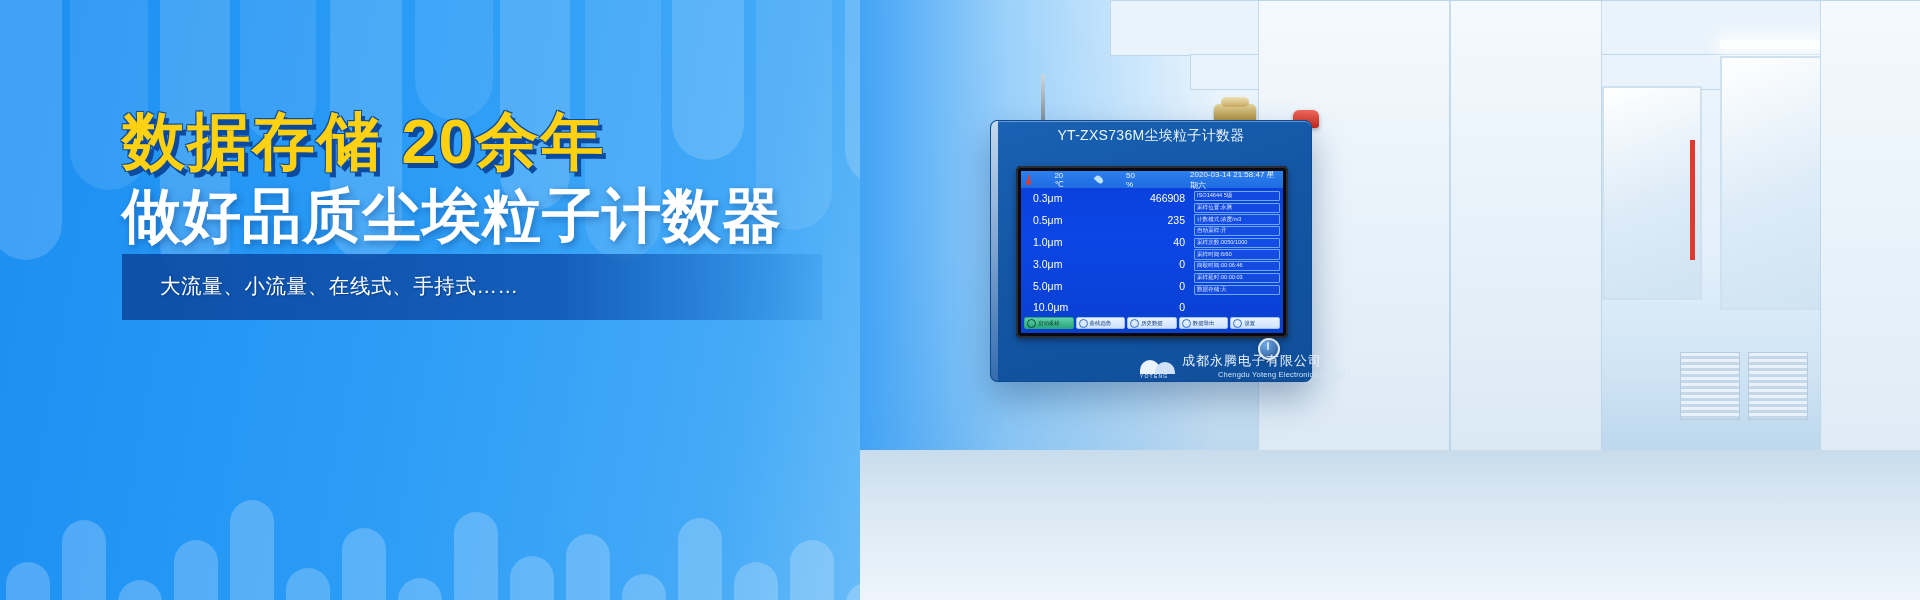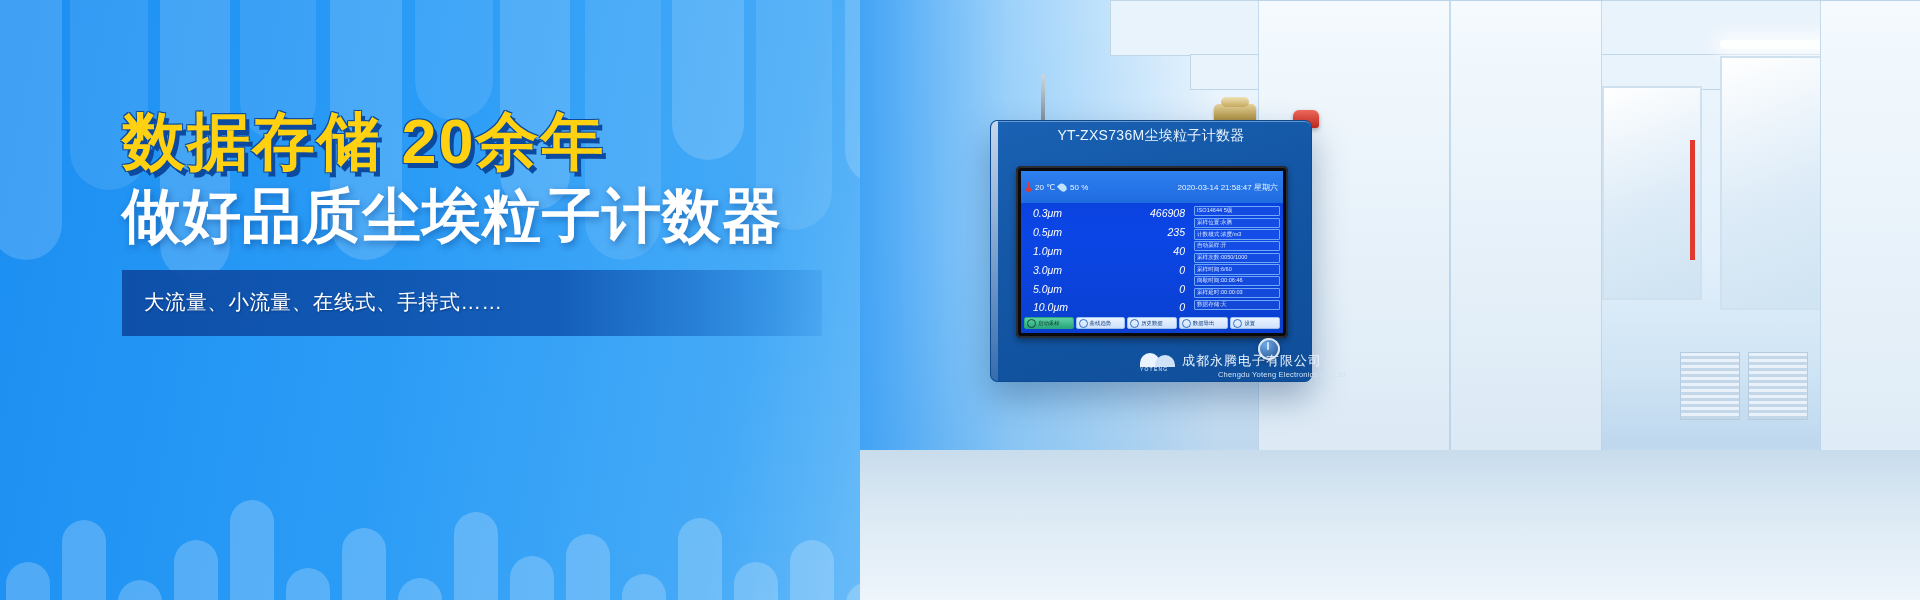--- a/index.html
+++ b/index.html
@@ -41,21 +41,21 @@
     font-size:63px;font-weight:bold;letter-spacing:2px;color:#ffd110;line-height:1.06;
     font-family:"Liberation Sans","DejaVu Sans",sans-serif;
     text-shadow:4px 5px 0 #0b4a9e, -1px -1px 0 #0b4a9e, 1px -1px 0 #0b4a9e, -1px 1px 0 #0b4a9e;
     white-space:nowrap;
   }
   .h2{
     margin-top:10px;font-size:59px;font-weight:bold;letter-spacing:1px;color:#ffffff;line-height:1.08;
     text-shadow:2px 3px 7px rgba(9,60,130,.45);white-space:nowrap;
   }
   .subbox{
-    margin-top:22px;width:700px;padding:14px 0 16px 22px;box-sizing:border-box;
+    margin-top:6px;width:700px;padding:14px 0 16px 38px;box-sizing:border-box;
     background:linear-gradient(90deg,rgba(12,74,163,.92) 0%,rgba(15,84,176,.88) 62%,rgba(25,120,215,.18) 100%);
   }
   .subline{color:#fff;font-size:20.5px;line-height:1.75;letter-spacing:.6px;white-space:nowrap;
            text-shadow:1px 1px 2px rgba(0,20,60,.4);}
 
   
   .device{position:absolute;left:990px;top:120px;width:320px;height:260px;
     background:linear-gradient(160deg,#1a62b4 0%,#1457a6 40%,#0f4e99 100%);
     border-radius:7px;box-shadow:0 16px 34px rgba(10,50,100,.35),inset 0 1px 0 rgba(255,255,255,.35);
     border:1px solid #0d4a92;}
@@ -70,51 +70,51 @@
   .knob:after{content:"";position:absolute;left:7px;top:-7px;width:28px;height:10px;border-radius:5px;
     background:linear-gradient(180deg,#efe2b5,#c9ab60);}
   .beacon{position:absolute;left:1293px;top:110px;width:26px;height:18px;border-radius:6px 6px 3px 3px;
     background:linear-gradient(180deg,#f06a5c,#c4261a);box-shadow:0 2px 4px rgba(0,0,0,.3);}
 
   .bezel{position:absolute;left:1016px;top:166px;width:272px;height:172px;background:#0a0a0c;border-radius:5px;
          box-shadow:inset 0 0 0 2px #2a2d33, 0 3px 6px rgba(0,0,0,.35);padding:5px;box-sizing:border-box;}
   .lcd{width:100%;height:100%;background:linear-gradient(180deg,#0a3fd8,#0b46e6 40%,#0a3fd0);
        display:flex;flex-direction:column;overflow:hidden;}
 
-  .lcd-top{height:32px;flex:none;display:flex;align-items:center;gap:4px;padding:0 5px;
+  .lcd-top{height:17px;flex:none;display:flex;align-items:center;gap:24px;padding:0 5px;
     background:linear-gradient(180deg,#2e7ff0,#1f6ce0);color:#e8f2ff;font-size:8px;}
   .lcd-top .sep{flex:1;}
   .therm{width:5px;height:10px;position:relative;display:inline-block;}
   .therm i{position:absolute;left:1.5px;top:0;width:2px;height:7px;background:#e03a2f;border-radius:1px;}
   .therm b{position:absolute;left:0;bottom:0;width:5px;height:5px;background:#e03a2f;border-radius:50%;}
   .drop{width:7px;height:9px;background:#bfe2ff;border-radius:0 60% 55% 55%;transform:rotate(-45deg);display:inline-block;}
 
   .lcd-body{flex:1;display:flex;min-height:0;}
   .sizes{flex:1;padding:5px 7px 2px 12px;display:flex;flex-direction:column;justify-content:space-between;}
-  .srow{display:flex;justify-content:space-between;color:#fff;font-size:10.5px;line-height:1;font-style:italic;}
+  .srow{display:flex;justify-content:space-between;color:#fff;font-size:10.5px;line-height:1;}
   .srow .v{font-variant-numeric:tabular-nums;}
 
   .params{width:86px;flex:none;padding:3px 3px 2px 2px;display:flex;flex-direction:column;gap:1.5px;}
   .prow{border:1px solid #6fa8f7;border-radius:1px;color:#dceaff;font-size:5.6px;padding:1.3px 2px;line-height:1;
         white-space:nowrap;overflow:hidden;background:rgba(255,255,255,.04);}
 
   .lcd-btns{height:16px;flex:none;display:flex;gap:2px;align-items:center;padding:0 3px 2px 3px;}
   .lbtn{flex:1;height:12px;border-radius:2px;display:flex;align-items:center;gap:2px;padding:0 2px;
         box-sizing:border-box;font-size:5.4px;color:#0b3a7a;background:linear-gradient(180deg,#eaf3ff,#cfe2fb);
         border:1px solid #9ec4ee;white-space:nowrap;overflow:hidden;}
   .lbtn.on{background:linear-gradient(180deg,#5fd0a6,#2aa77d);color:#06301f;border-color:#2aa77d;}
   .lico{width:7px;height:7px;border-radius:50%;flex:none;border:1.2px solid #2f6fc4;}
   .lbtn.on .lico{border-color:#0c4e33;}
 
   .power{position:absolute;left:1258px;top:338px;width:22px;height:22px;border-radius:50%;
     background:radial-gradient(circle at 35% 30%,#6fa8e8,#17457f);
     box-shadow:inset 0 0 0 2px #d8e6f4, 0 2px 4px rgba(0,0,0,.35);}
   .power:after{content:"";position:absolute;left:9px;top:4px;width:2px;height:8px;background:#cfe3f7;border-radius:1px;}
 
-  .brand{position:absolute;left:1140px;top:352px;display:flex;align-items:flex-start;gap:6px;color:#eaf3ff;}
+  .brand{position:absolute;left:1140px;top:352px;display:flex;align-items:flex-end;gap:6px;color:#eaf3ff;}
   .blogo{width:36px;height:20px;position:relative;}
   .blogo span{position:absolute;bottom:5px;border-radius:14px 14px 0 0;background:#eaf3ff;}
   .blogo .a{left:0;width:20px;height:14px;}
   .blogo .b{left:15px;width:20px;height:12px;background:#cfe2f7;}
   .blogo em{position:absolute;left:0;bottom:0;font-style:normal;font-size:5px;letter-spacing:1.2px;color:#eaf3ff;}
   .bzh{font-size:13px;letter-spacing:1px;}
   .ben{font-size:7.5px;color:#cfe2f7;letter-spacing:.2px;margin-left:36px;}
 </style>
 </head>
 <body>

